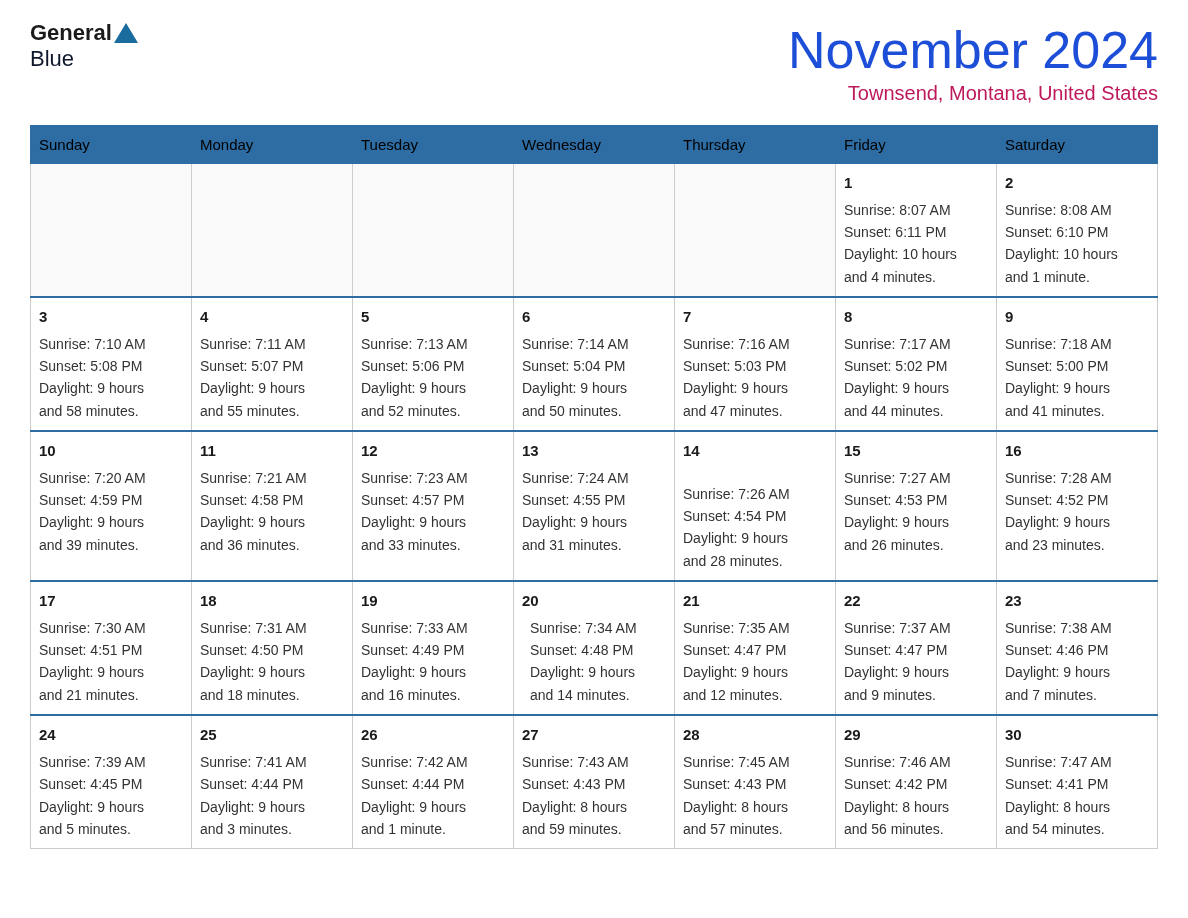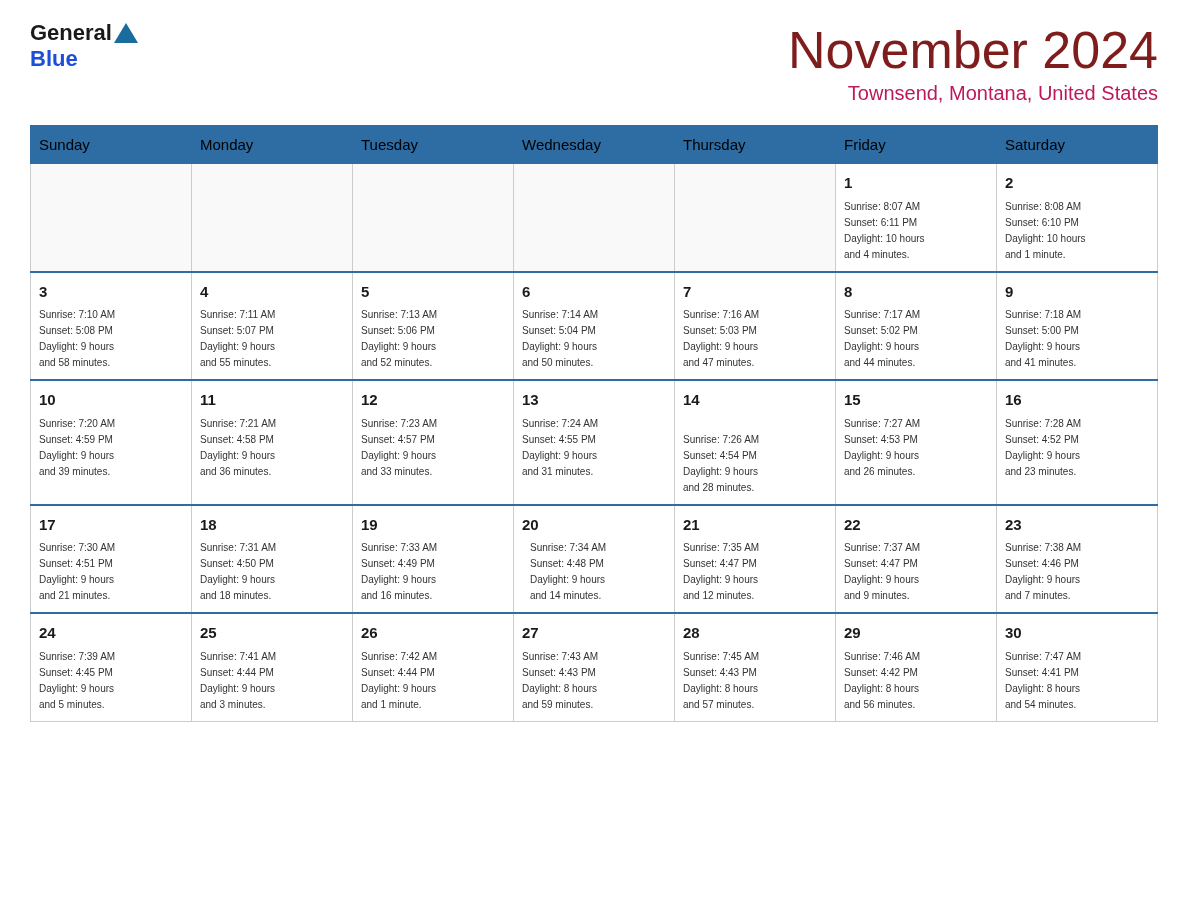--- a/index.html
+++ b/index.html
@@ -32,31 +32,31 @@
       display: inline-block;
       width: 0;
       height: 0;
       border-left: 12px solid transparent;
       border-right: 12px solid transparent;
       border-bottom: 20px solid #1a6b9e;
       margin: 0 2px;
       vertical-align: middle;
     }
     .logo-blue {
-      color: #1d4ed8;
+      color: #0f172a;
       font-size: 22px;
-      font-weight: bold;
+      font-weight: normal;
     }
     .title-section {
       text-align: right;
     }
     .month-title {
       font-size: 52px;
       font-weight: normal;
-      color: #7f1d1d;
+      color: #1d4ed8;
     }
     .location {
       font-size: 20px;
       color: #be185d;
       margin-top: 2px;
     }
     .calendar {
       width: 100%;
       border-collapse: collapse;
       border: 1px solid #aaa;
@@ -79,21 +79,21 @@
       font-size: 13px;
       line-height: 1.5;
     }
     .day-number {
       font-size: 15px;
       font-weight: bold;
       color: #1a1a1a;
       margin-bottom: 4px;
     }
     .day-info {
-      font-size: 10px;
+      font-size: 14px;
       color: #333;
       line-height: 1.6;
     }
     .empty-cell {
       background: #f9f9f9;
     }
     tr { border-bottom: 2px solid #2e6da4; }
     tr:last-child { border-bottom: none; }
   </style>
 </head>

